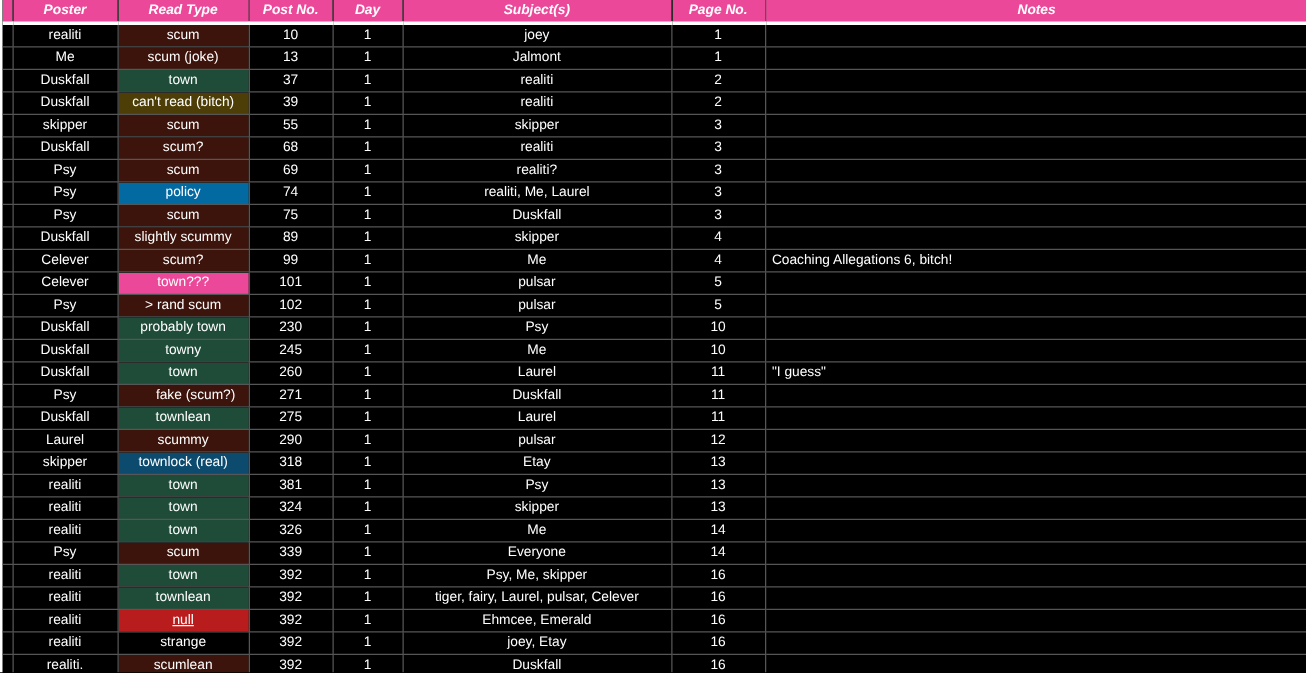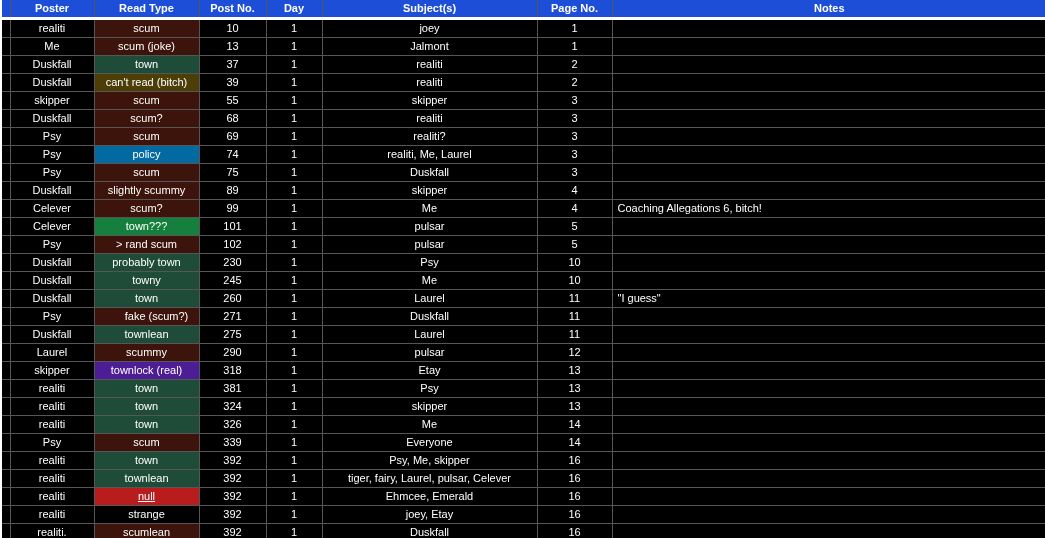--- a/index.html
+++ b/index.html
@@ -43,21 +43,22 @@
     vertical-align: middle;
     padding: 0;
     overflow: hidden;
     white-space: nowrap;
   }
   thead th {
     height: 17px;
     line-height: 17px;
     font-weight: bold;
     border-bottom: 3px solid #ffffff;
-    background: #1d4ed8;
+    background: #ec4899;
+    font-style: italic;
   }
   tbody td {
     height: 17px;
     line-height: 17px;
     background: #000000;
   }
   tbody td.notes {
     text-align: left;
     padding-left: 5px;
     margin-top: 10px;
@@ -197,21 +198,21 @@
           <td style="background-color: rgb(61, 20, 11);">scum?</td>
           <td>99</td>
           <td>1</td>
           <td>Me</td>
           <td>4</td>
           <td class="notes">Coaching Allegations 6, bitch!</td>
         </tr>
         <tr>
           <td></td>
           <td>Celever</td>
-          <td style="background-color: #15803d;">town???</td>
+          <td style="background-color: #ec4899;">town???</td>
           <td>101</td>
           <td>1</td>
           <td>pulsar</td>
           <td>5</td>
           <td class="notes"></td>
         </tr>
         <tr>
           <td></td>
           <td>Psy</td>
           <td style="background-color: rgb(61, 20, 11);">&gt; rand scum</td>
@@ -277,21 +278,21 @@
           <td style="background-color: rgb(61, 20, 11);">scummy</td>
           <td>290</td>
           <td>1</td>
           <td>pulsar</td>
           <td>12</td>
           <td class="notes"></td>
         </tr>
         <tr>
           <td></td>
           <td>skipper</td>
-          <td style="background-color: #4c1d95;">townlock (real)</td>
+          <td style="background-color: #0c4a6e;">townlock (real)</td>
           <td>318</td>
           <td>1</td>
           <td>Etay</td>
           <td>13</td>
           <td class="notes"></td>
         </tr>
         <tr>
           <td></td>
           <td>realiti</td>
           <td style="background-color: rgb(31, 76, 56);">town</td>

